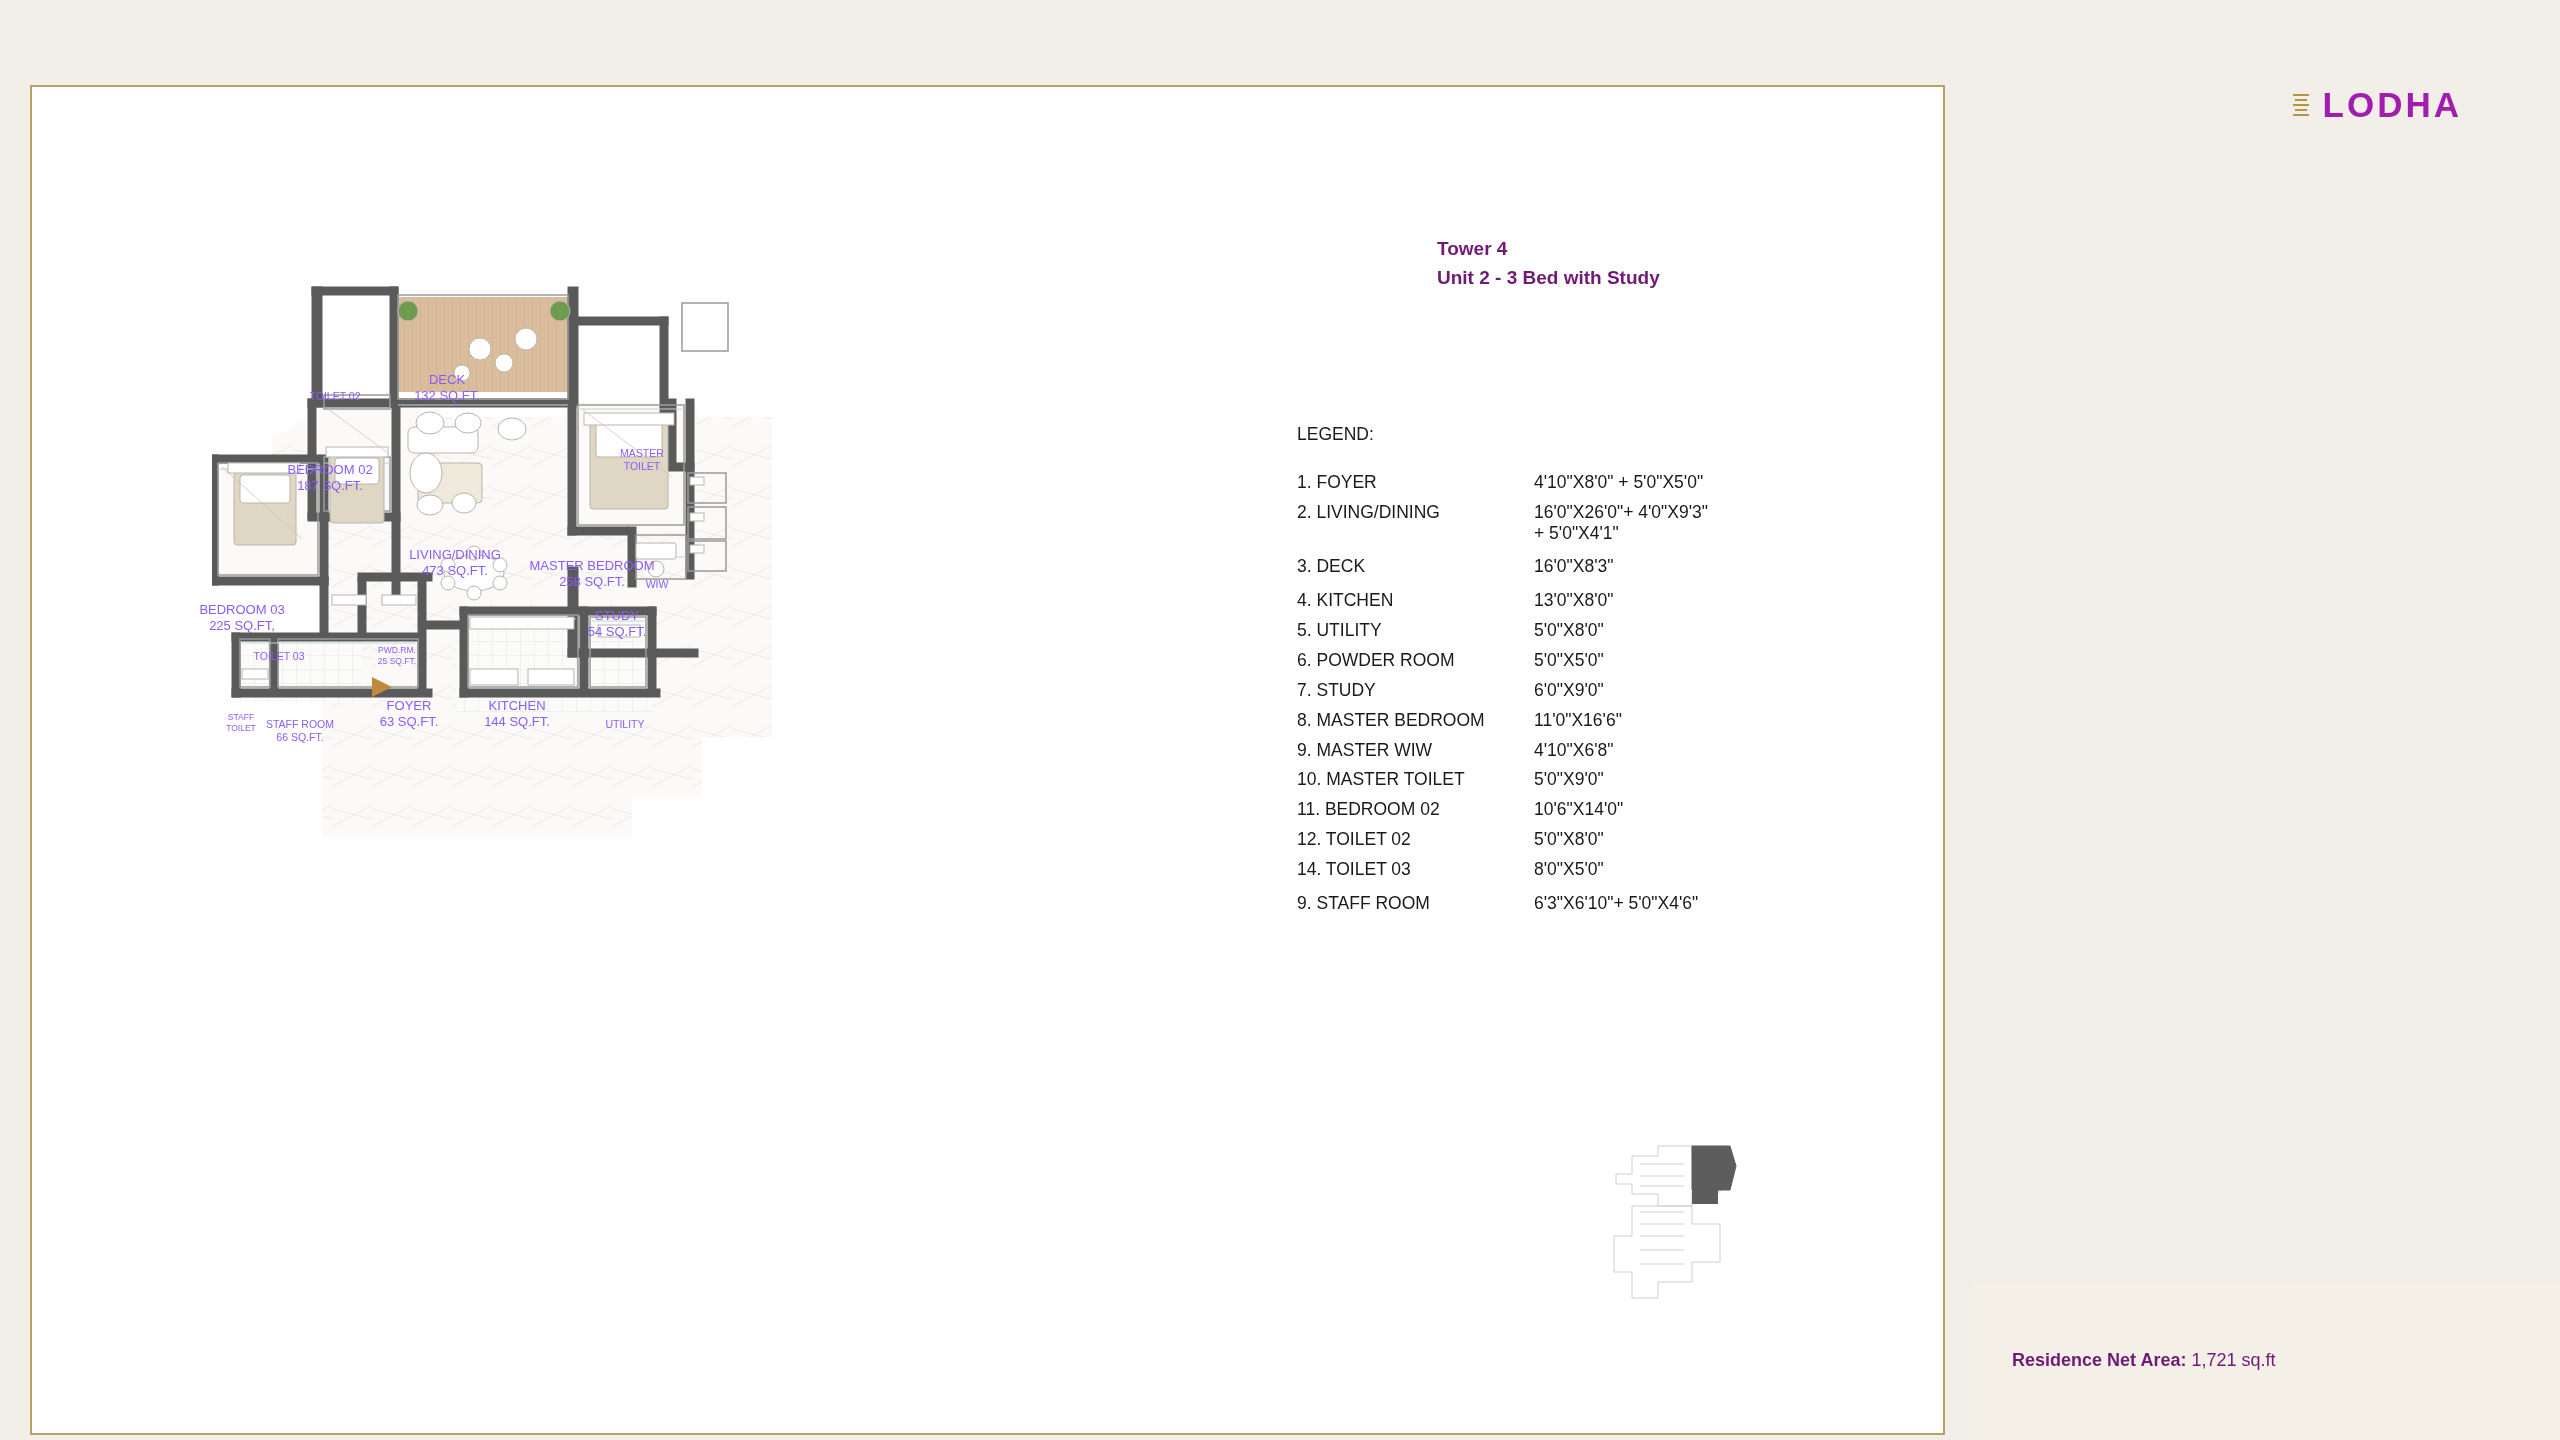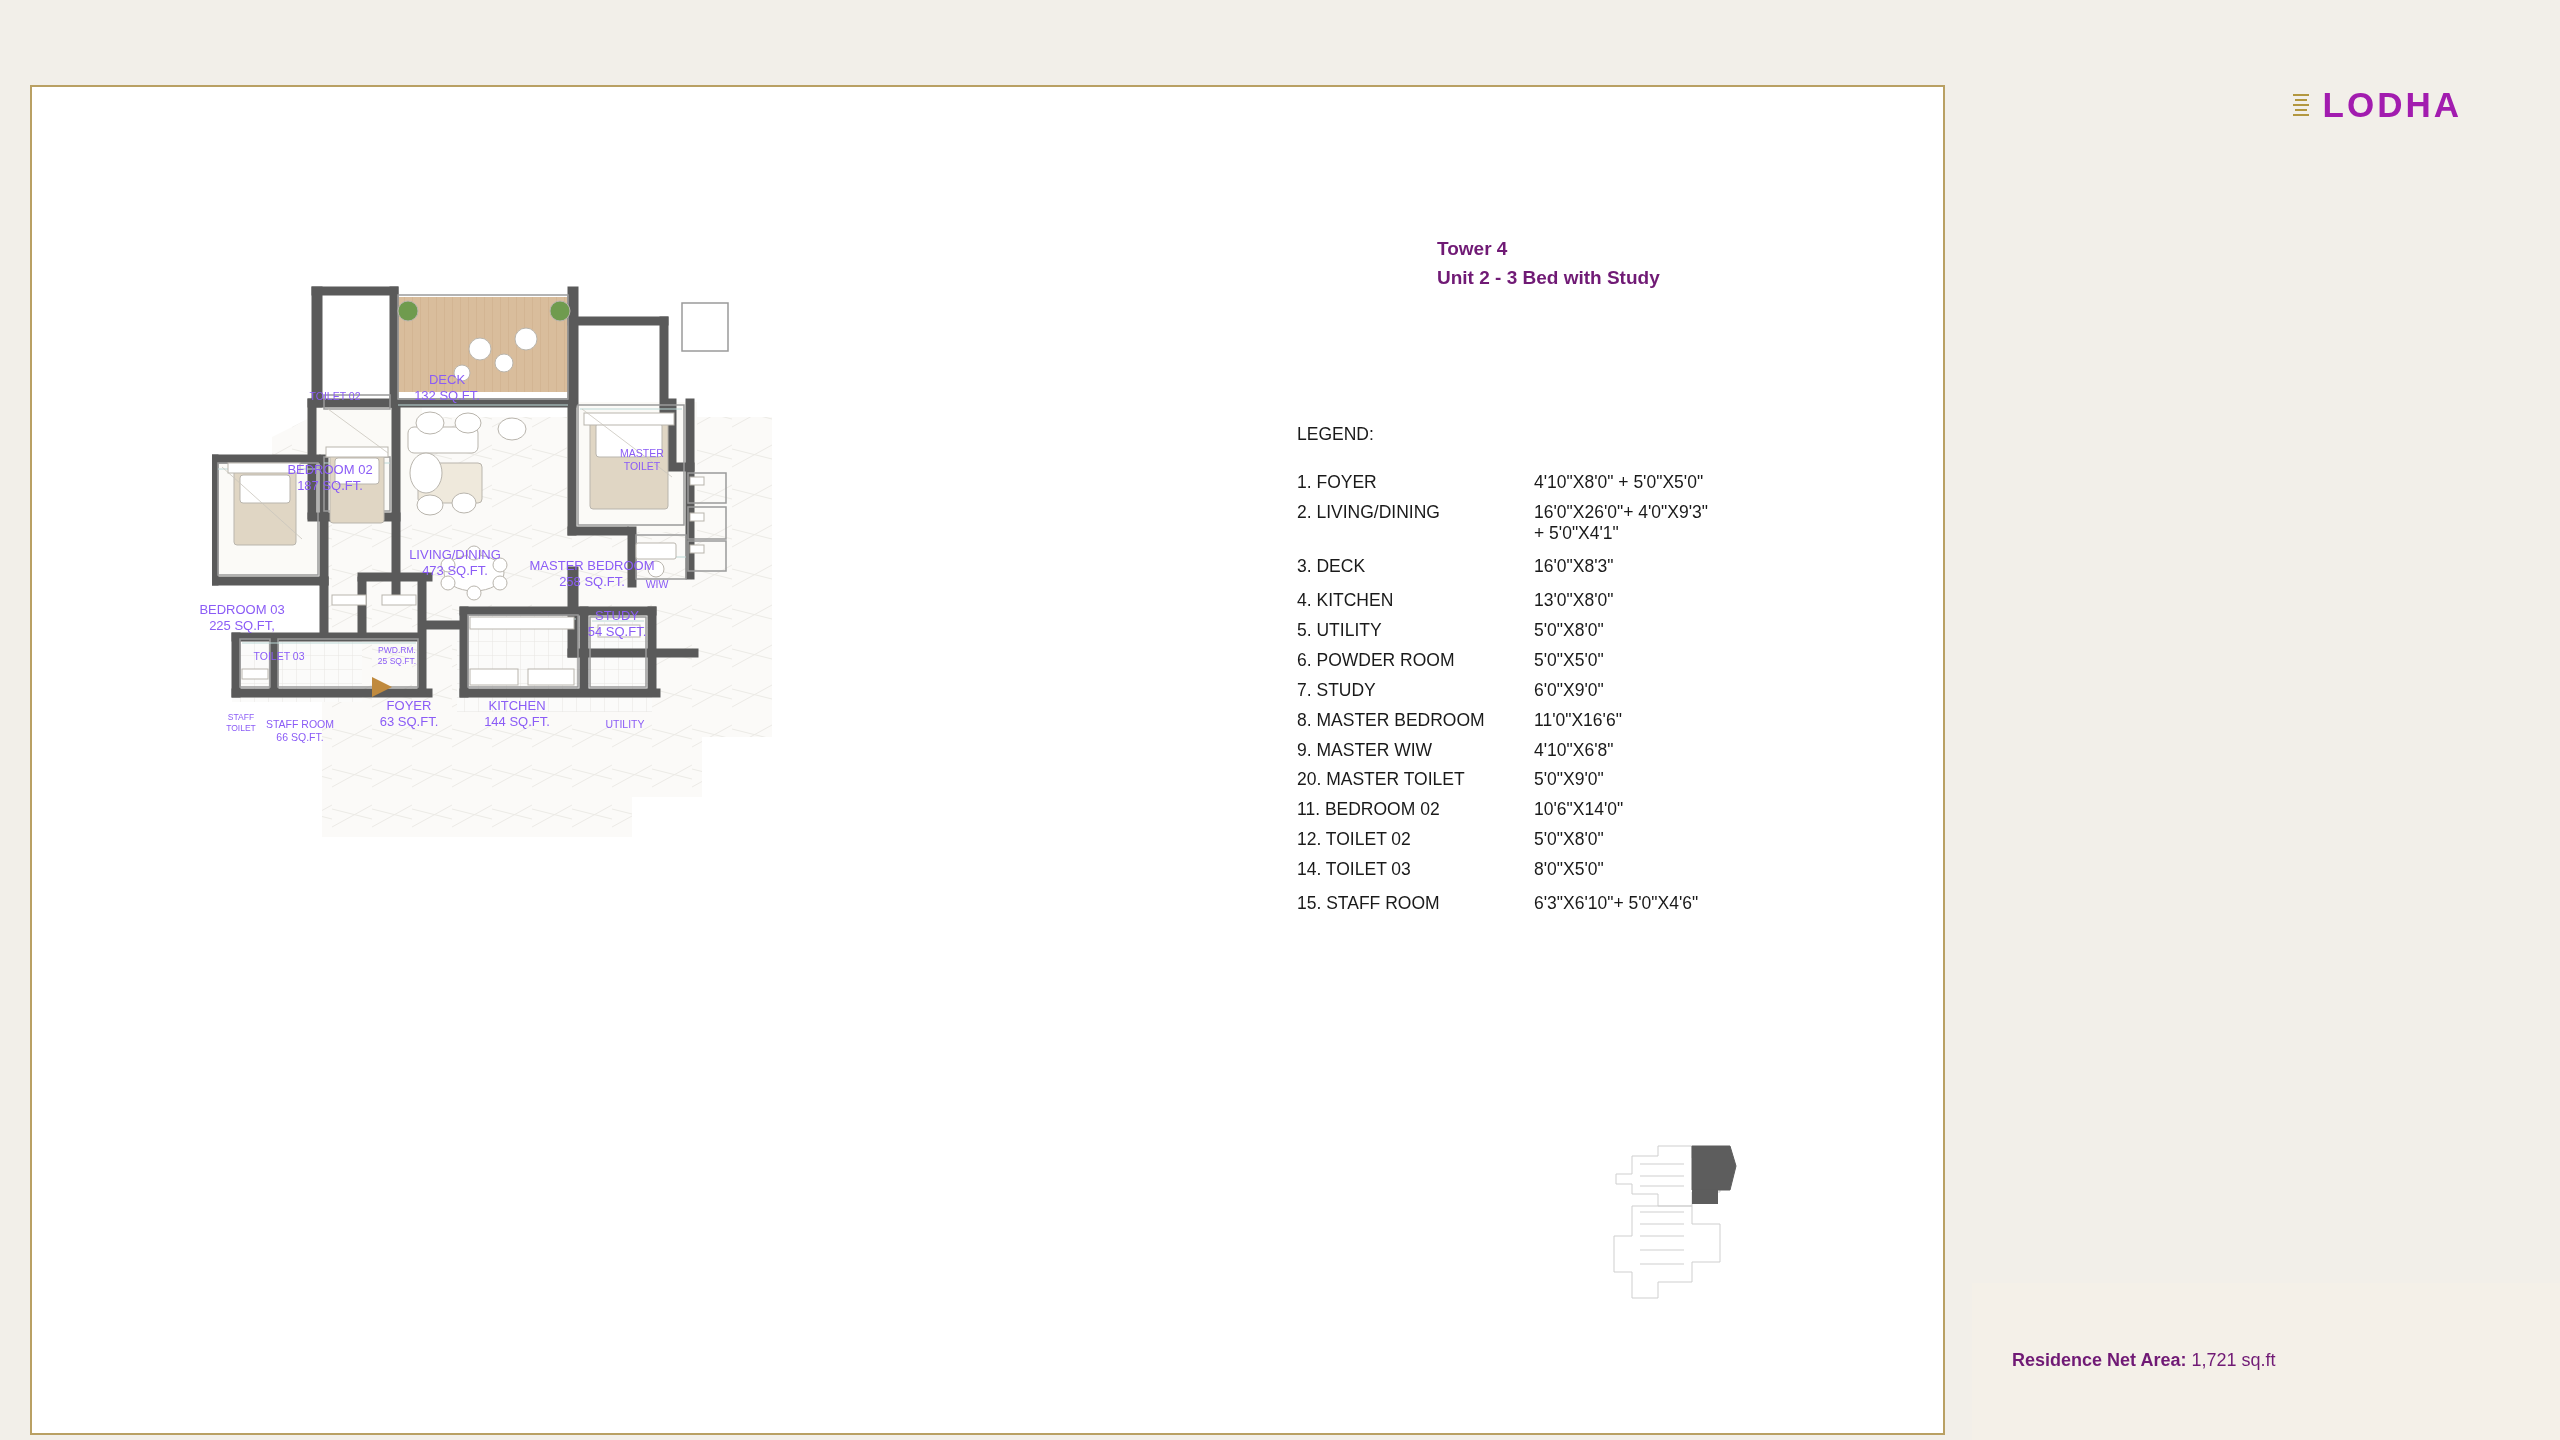--- a/index.html
+++ b/index.html
@@ -399,37 +399,37 @@
         </div>
         <div class="legend-row">
           <div class="legend-name">8. MASTER BEDROOM</div>
           <div class="legend-dim">11'0"X16'6"</div>
         </div>
         <div class="legend-row">
           <div class="legend-name">9. MASTER WIW</div>
           <div class="legend-dim">4'10"X6'8"</div>
         </div>
         <div class="legend-row">
-          <div class="legend-name">20. MASTER TOILET</div>
+          <div class="legend-name">10. MASTER TOILET</div>
           <div class="legend-dim">5'0"X9'0"</div>
         </div>
         <div class="legend-row">
           <div class="legend-name">11. BEDROOM 02</div>
           <div class="legend-dim">10'6"X14'0"</div>
         </div>
         <div class="legend-row">
           <div class="legend-name">12. TOILET 02</div>
           <div class="legend-dim">5'0"X8'0"</div>
         </div>
         <div class="legend-row">
           <div class="legend-name">14. TOILET 03</div>
           <div class="legend-dim">8'0"X5'0"</div>
         </div>
         <div class="legend-row gap-before">
-          <div class="legend-name">15. STAFF ROOM</div>
+          <div class="legend-name">9. STAFF ROOM</div>
           <div class="legend-dim">6'3"X6'10"+ 5'0"X4'6"</div>
         </div>
       </div>
 
     <div class="keyplan">
       <svg width="200" height="180" viewBox="0 0 200 180">
         <g fill="none" stroke="#cfcfcf" stroke-width="1">
           <path d="M36 42 L52 42 L52 24 L78 24 L78 14 L112 14 L112 26 L140 26 L140 60 L112 60 L112 74 L78 74 L78 62 L52 62 L52 52 L36 52 Z"></path>
           <path d="M52 74 L112 74 L112 92 L140 92 L140 130 L112 130 L112 150 L78 150 L78 166 L52 166 L52 140 L34 140 L34 104 L52 104 Z"></path>
           <path d="M60 80 L104 80 M60 92 L104 92 M60 104 L104 104 M60 118 L104 118 M60 132 L104 132"></path>

